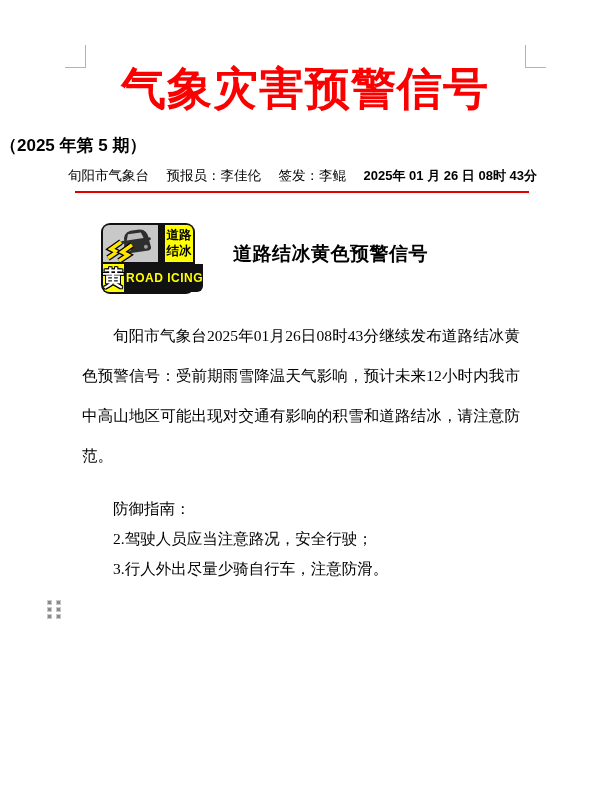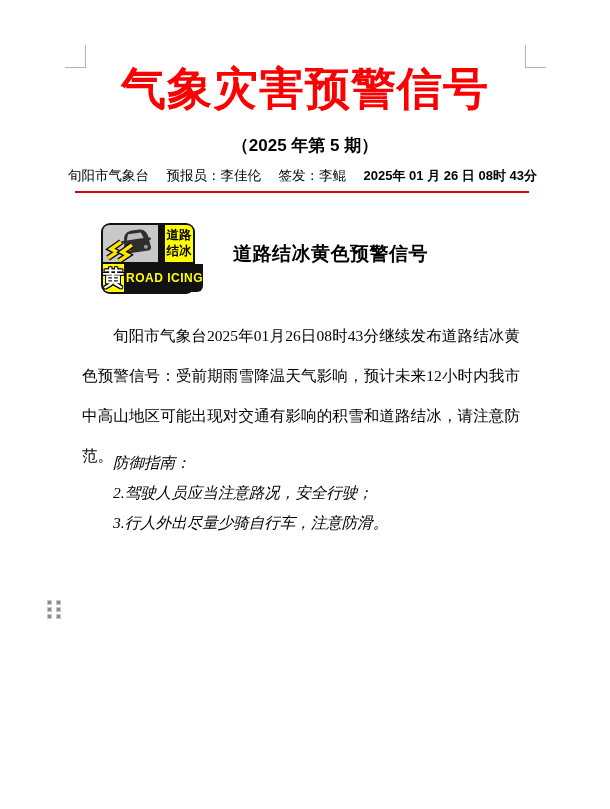--- a/index.html
+++ b/index.html
@@ -11,21 +11,21 @@
   .crop{position:absolute;width:20px;height:22px;}
   .crop-tl{left:65px;top:45px;border-right:1px solid #b3b3b3;border-bottom:1px solid #b3b3b3;}
   .crop-tr{left:525px;top:45px;border-left:1px solid #b3b3b3;border-bottom:1px solid #b3b3b3;}
 
   .title{
     position:absolute;top:62px;left:0;width:610px;margin:0;text-align:center;
     font-family:"Liberation Sans", sans-serif;font-weight:bold;font-size:45px;
     letter-spacing:1px;color:#fb0000;line-height:1.2;
   }
   .issue{
-    position:absolute;top:134px;left:0;width:610px;text-align:center;
+    position:absolute;top:134px;left:0;width:610px;text-align:left;
     font-family:"Liberation Sans", sans-serif;font-weight:bold;font-size:17px;
   }
   .infoline{
     position:absolute;top:167px;left:68px;width:469px;
     display:flex;justify-content:space-between;align-items:flex-start;
     font-size:13.5px;white-space:nowrap;
   }
   .infoline .dt{font-family:"Liberation Sans", sans-serif;font-weight:bold;font-size:13px;}
   .rule{position:absolute;top:191px;left:75px;width:454px;height:2px;background:#e00000;}
 
@@ -59,22 +59,22 @@
 
   .heading{
     position:absolute;left:233px;top:241px;
     font-weight:bold;font-size:19px;letter-spacing:0.5px;
   }
   .bodytext{
     position:absolute;left:82px;top:316px;width:438px;margin:0;
     font-size:15.5px;line-height:40px;text-align:justify;text-indent:2em;
   }
   .guide{
-    position:absolute;left:82px;top:448px;width:440px;
-    font-size:15.5px;line-height:30px;font-style:italic;
+    position:absolute;left:82px;top:494px;width:440px;
+    font-size:15.5px;line-height:30px;
   }
   .guide div{padding-left:2em;}
 
   .grip{
     position:absolute;left:48px;top:601px;
     display:grid;grid-template-columns:3px 3px;grid-auto-rows:3px;gap:4px 6px;
   }
   .grip i{display:block;width:3px;height:3px;background:#8a8a8a;outline:1px solid #c9c9c9;}
 </style>
 </head>

